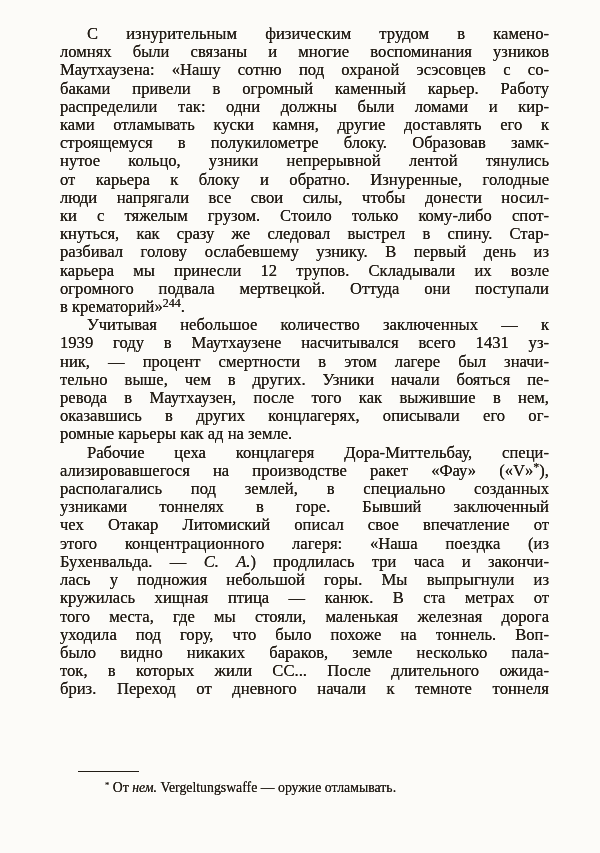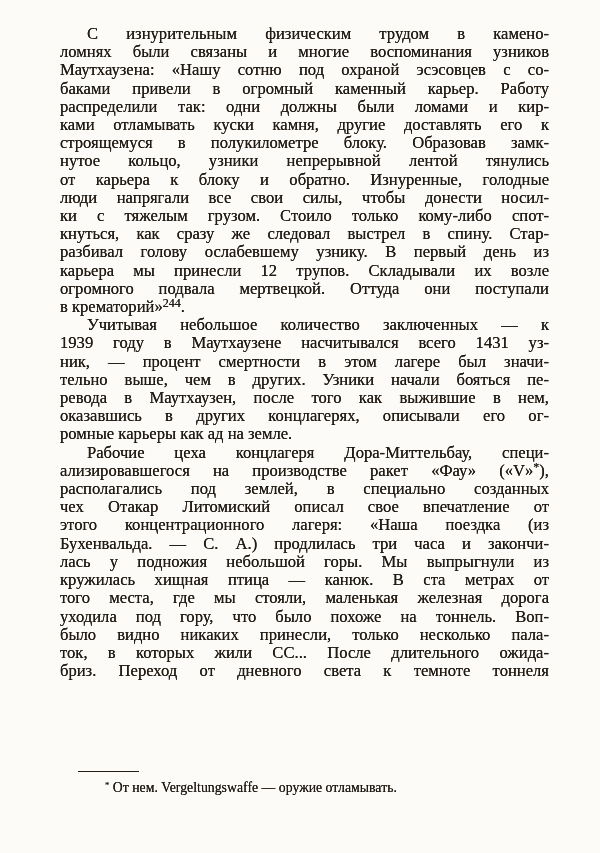--- a/index.html
+++ b/index.html
@@ -20,21 +20,21 @@
     line-height:18.2px;
     white-space:normal;
   }
   .line.just{text-align:justify;text-align-last:justify;}
   .line.first{text-indent:27px;}
   .sup{
     font-size:12px;
     line-height:0;
     position:relative;top:-5px;
   }
-  .it{}
+  .it{font-style:italic;}
   .fn-rule{
     position:absolute;left:78px;top:771px;width:61px;height:0;
     border-top:1.6px solid var(--ink,#201a14);
   }
   .footnote{
     position:absolute;left:60px;top:779px;width:489px;
     font-size:13.8px;line-height:17px;text-indent:45px;
   }
   .footnote .sup{font-size:8.5px;top:-4px;}
   .page-number{
@@ -66,27 +66,28 @@
       <div class="line just first"><span>Учитывая небольшое количество заключенных — к</span></div>
       <div class="line just"><span>1939 году в Маутхаузене насчитывался всего 1431 уз-</span></div>
       <div class="line just"><span>ник, — процент смертности в этом лагере был значи-</span></div>
       <div class="line just"><span>тельно выше, чем в других. Узники начали бояться пе-</span></div>
       <div class="line just"><span>ревода в Маутхаузен, после того как выжившие в нем,</span></div>
       <div class="line just"><span>оказавшись в других концлагерях, описывали его ог-</span></div>
       <div class="line"><span>ромные карьеры как ад на земле.</span></div>
       <div class="line just first"><span>Рабочие цеха концлагеря Дора-Миттельбау, специ-</span></div>
       <div class="line just"><span>ализировавшегося на производстве ракет «Фау» («V»</span><span class="sup">*</span><span>),</span></div>
       <div class="line just"><span>располагались под землей, в специально созданных</span></div>
+      <div class="line just"><span>узниками тоннелях в горе. Бывший заключенный</span></div>
       <div class="line just"><span>чех Отакар Литомиский описал свое впечатление от</span></div>
       <div class="line just"><span>этого концентрационного лагеря: «Наша поездка (из</span></div>
       <div class="line just"><span>Бухенвальда. — </span><span class="it">С. А.</span><span>) продлилась три часа и закончи-</span></div>
       <div class="line just"><span>лась у подножия небольшой горы. Мы выпрыгнули из</span></div>
       <div class="line just"><span>кружилась хищная птица — канюк. В ста метрах от</span></div>
       <div class="line just"><span>того места, где мы стояли, маленькая железная дорога</span></div>
       <div class="line just"><span>уходила под гору, что было похоже на тоннель. Воп-</span></div>
-      <div class="line just"><span>было видно никаких принесли, только несколько пала-</span></div>
+      <div class="line just"><span>было видно никаких бараков, земле несколько пала-</span></div>
       <div class="line just"><span>ток, в которых жили СС... После длительного ожида-</span></div>
-      <div class="line just"><span>бриз. Переход от дневного света к темноте тоннеля</span></div>
+      <div class="line just"><span>бриз. Переход от дневного начали к темноте тоннеля</span></div>
     </div>
   <div class="fn-rule"></div>
   <div class="footnote"><span class="sup">*</span><span> От </span><span class="it">нем.</span><span> Vergeltungswaffe — оружие отламывать.</span></div>
   <div class="page-number">181</div>
 </div>
 
 </body></html>

